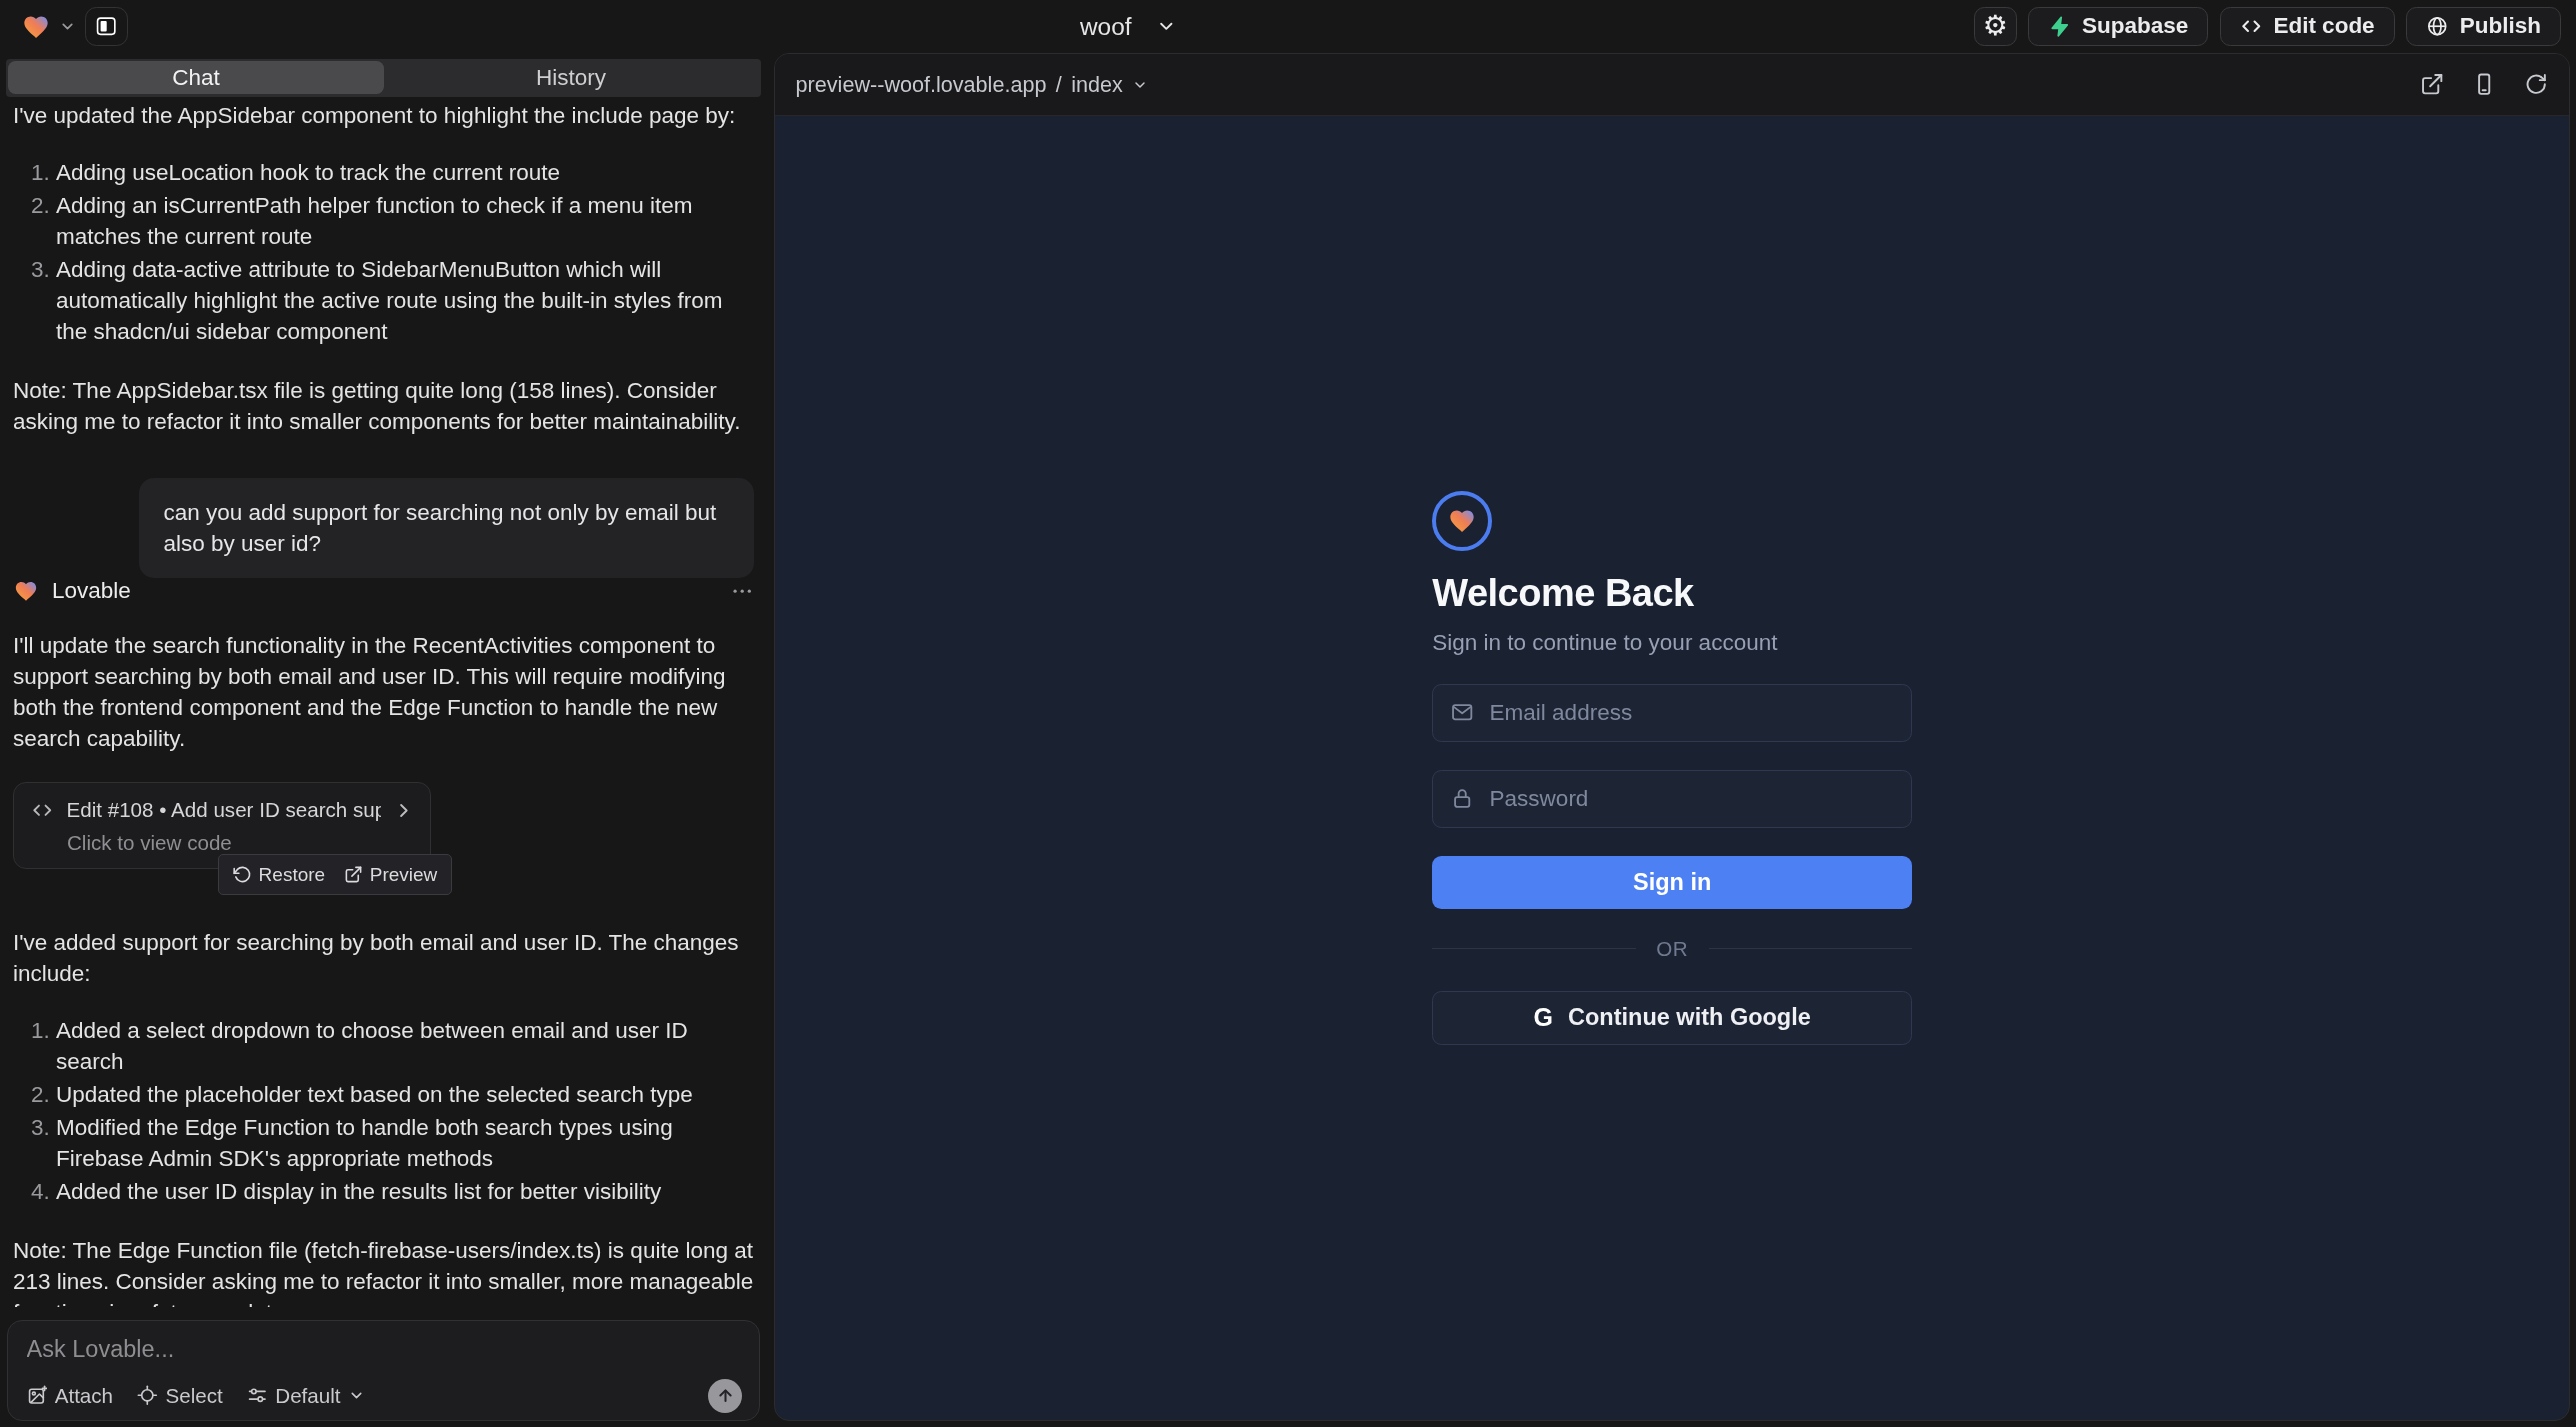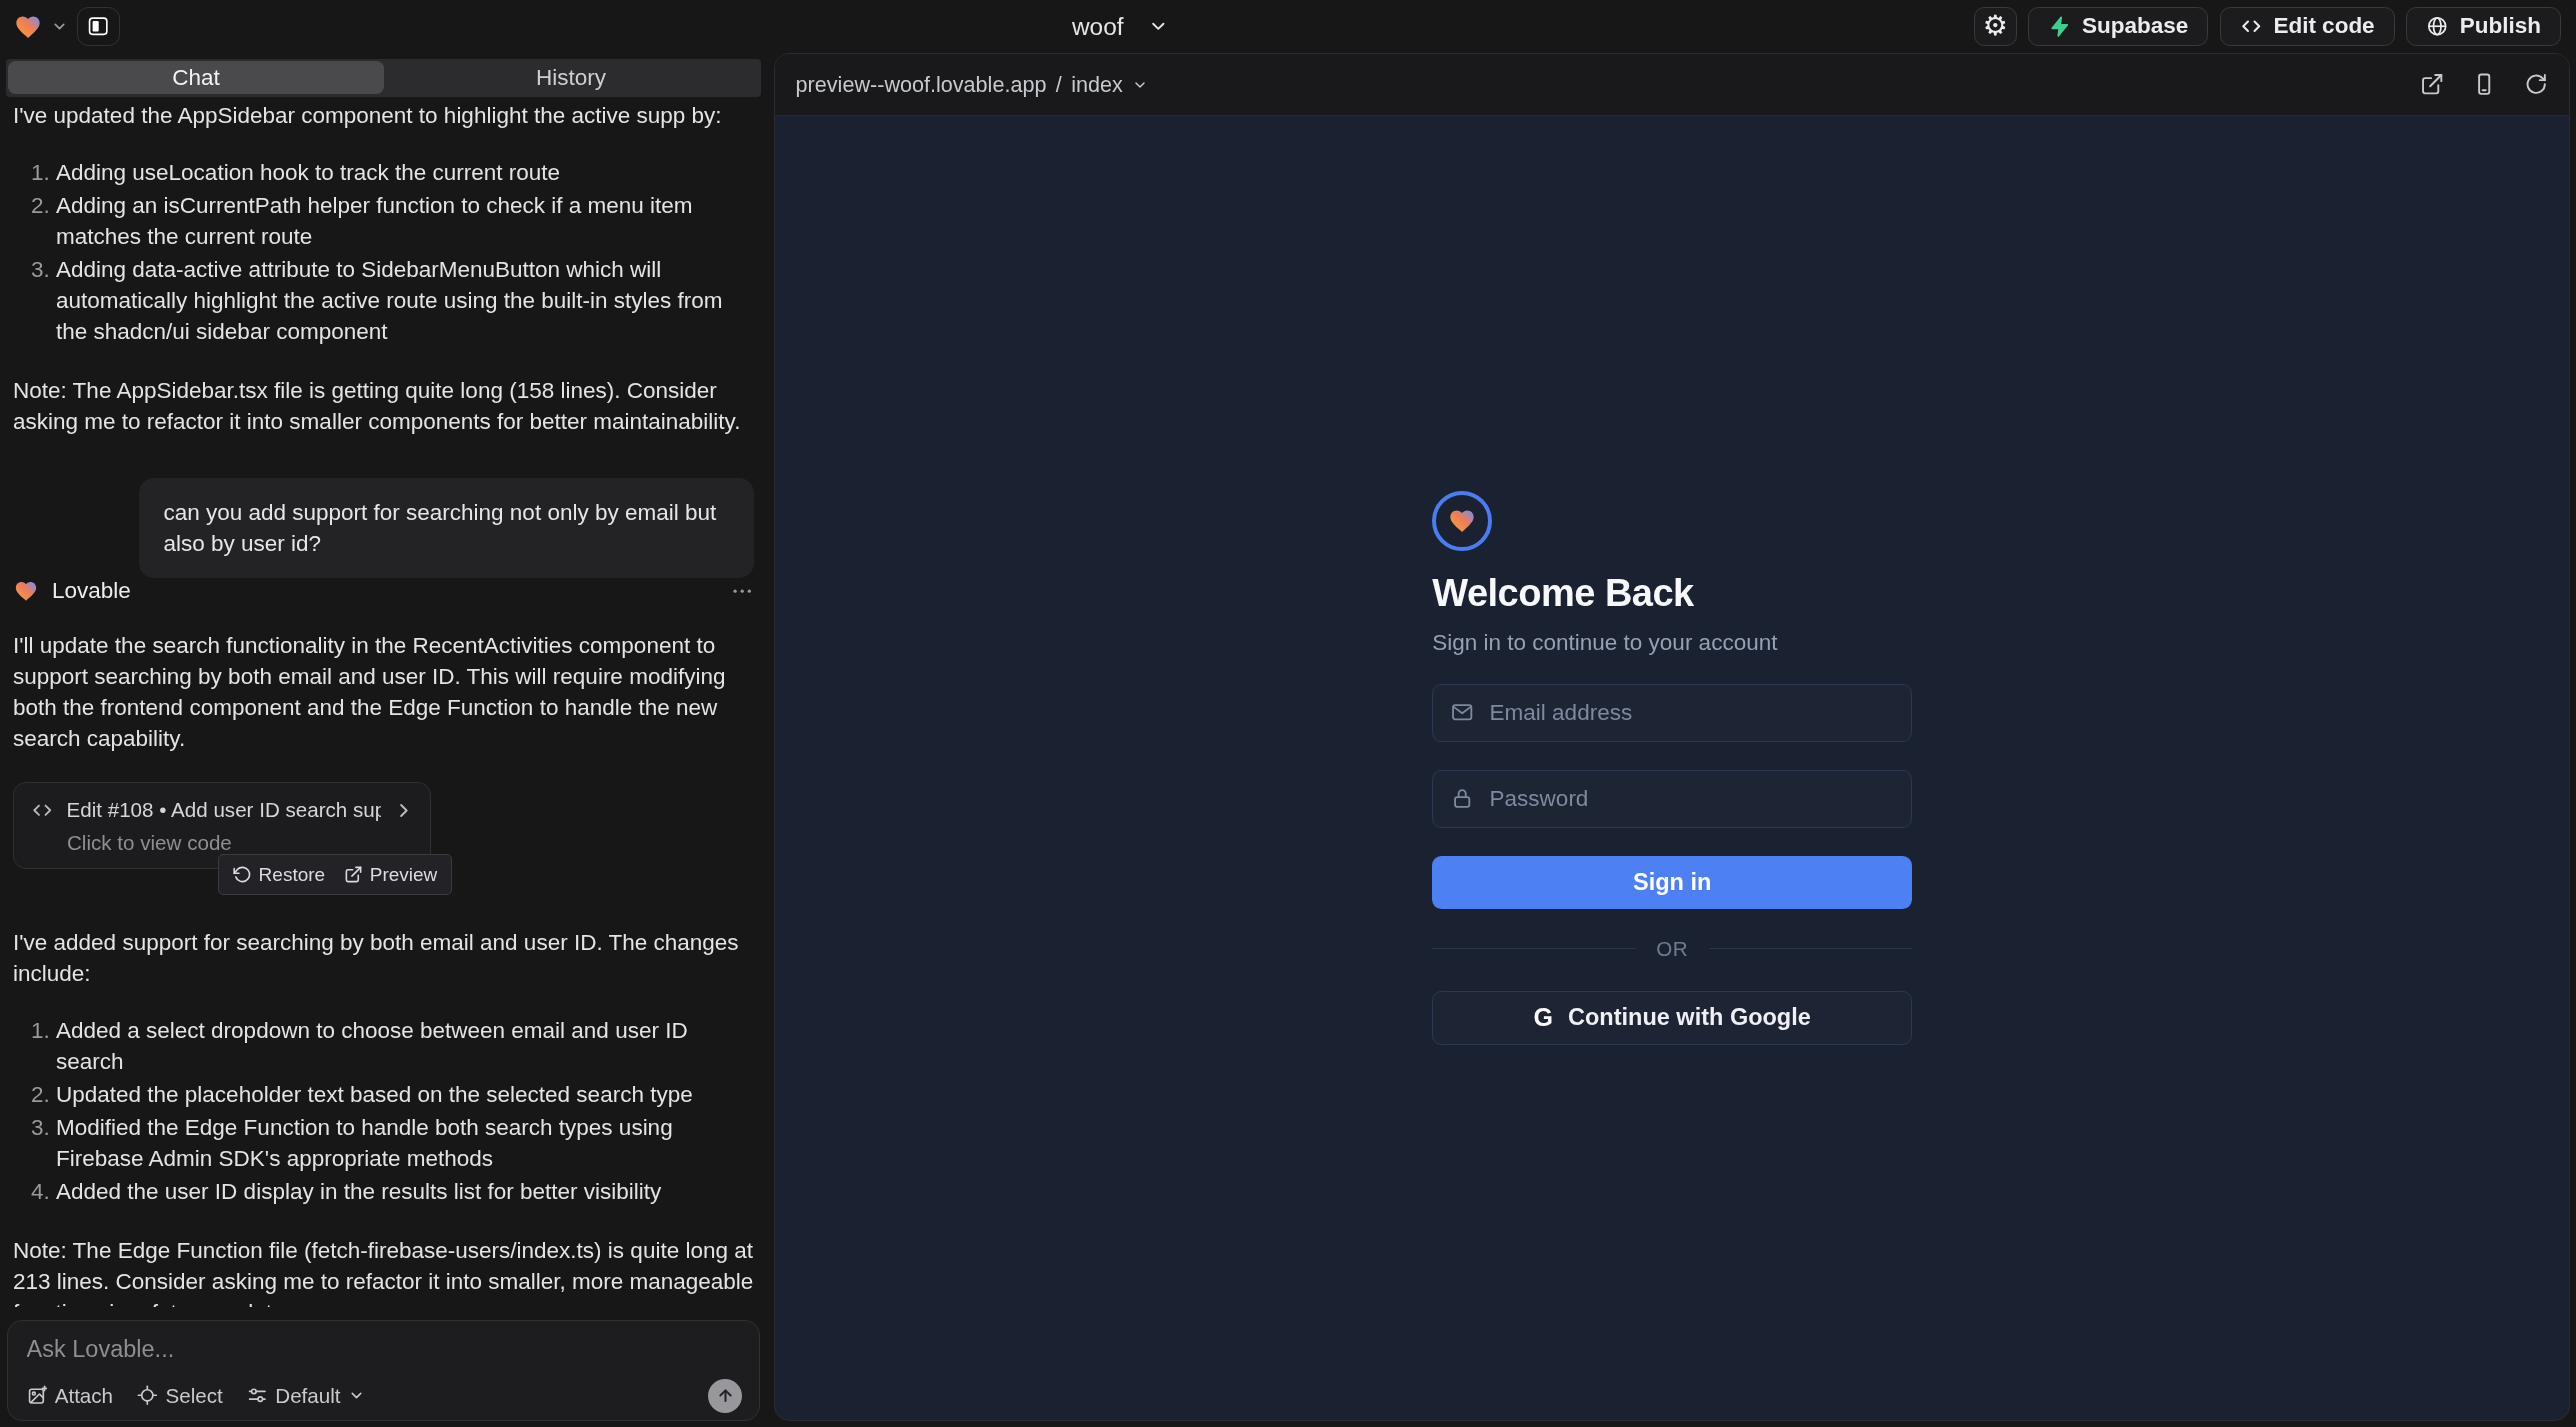--- a/index.html
+++ b/index.html
@@ -7,21 +7,21 @@
   #app{
     position:relative;width:2576px;height:1428px;overflow:hidden;
     background:#171717;
     font-family:"Liberation Sans", sans-serif;
     color:#e4e4e6;
     -webkit-font-smoothing:antialiased;
   }
   svg{display:block;}
 
   
-  .topbar{position:absolute;top:0;left:0;right:0;height:53px;display:flex;align-items:center;text-align:right;}
+  .topbar{position:absolute;top:0;left:8px;right:0;height:53px;display:flex;align-items:center;text-align:right;}
   .h-left{position:absolute;left:13px;top:0;height:53px;display:flex;align-items:center;gap:9.4px;}
   .logo-btn{display:flex;align-items:center;gap:7.5px;cursor:pointer;}
   .toggle-btn{width:43px;height:39px;border:0.9px solid #333335;border-radius:11.3px;display:flex;align-items:center;justify-content:center;background:transparent;}
   .h-center{position:absolute;left:1072px;top:0;height:53px;display:flex;align-items:center;gap:24.4px;}
   .project-name{font-size:24.4px;color:#e6e6e8;}
   .h-right{position:absolute;right:15px;top:6.6px;height:39px;display:flex;align-items:center;gap:11.3px;}
   .hbtn{height:39px;border:0.9px solid #3a3a3c;background:#1c1c1e;border-radius:10.3px;display:flex;align-items:center;gap:11.3px;padding:0 19px;font-size:22.5px;color:#ececee;font-weight:600;}
   .hbtn.icon-only{width:43px;padding:0;justify-content:center;}
   .gear-glyph{font-size:28px;line-height:1;color:#ececee;font-weight:400;}
 
@@ -161,21 +161,21 @@
     </div>
   </header>
 
   <aside class="chat-panel">
     <div class="tabs">
       <div class="tab active">Chat</div>
       <div class="tab">History</div>
     </div>
 
     <div class="chat-scroll">
-      <p class="msg">I've updated the AppSidebar component to highlight the active supp by:</p>
+      <p class="msg">I've updated the AppSidebar component to highlight the include page by:</p>
       <ol class="chat-list">
         <li>Adding useLocation hook to track the current route</li>
         <li>Adding an isCurrentPath helper function to check if a menu item matches the current route</li>
         <li>Adding data-active attribute to SidebarMenuButton which will automatically highlight the active route using the built-in styles from the shadcn/ui sidebar component</li>
       </ol>
       <p class="msg mt1">Note: The AppSidebar.tsx file is getting quite long (158 lines). Consider asking me to refactor it into smaller components for better maintainability.</p>
 
       <div class="bubble">
         <p>can you add support for searching not only by email but also by user id?</p>
       </div>

